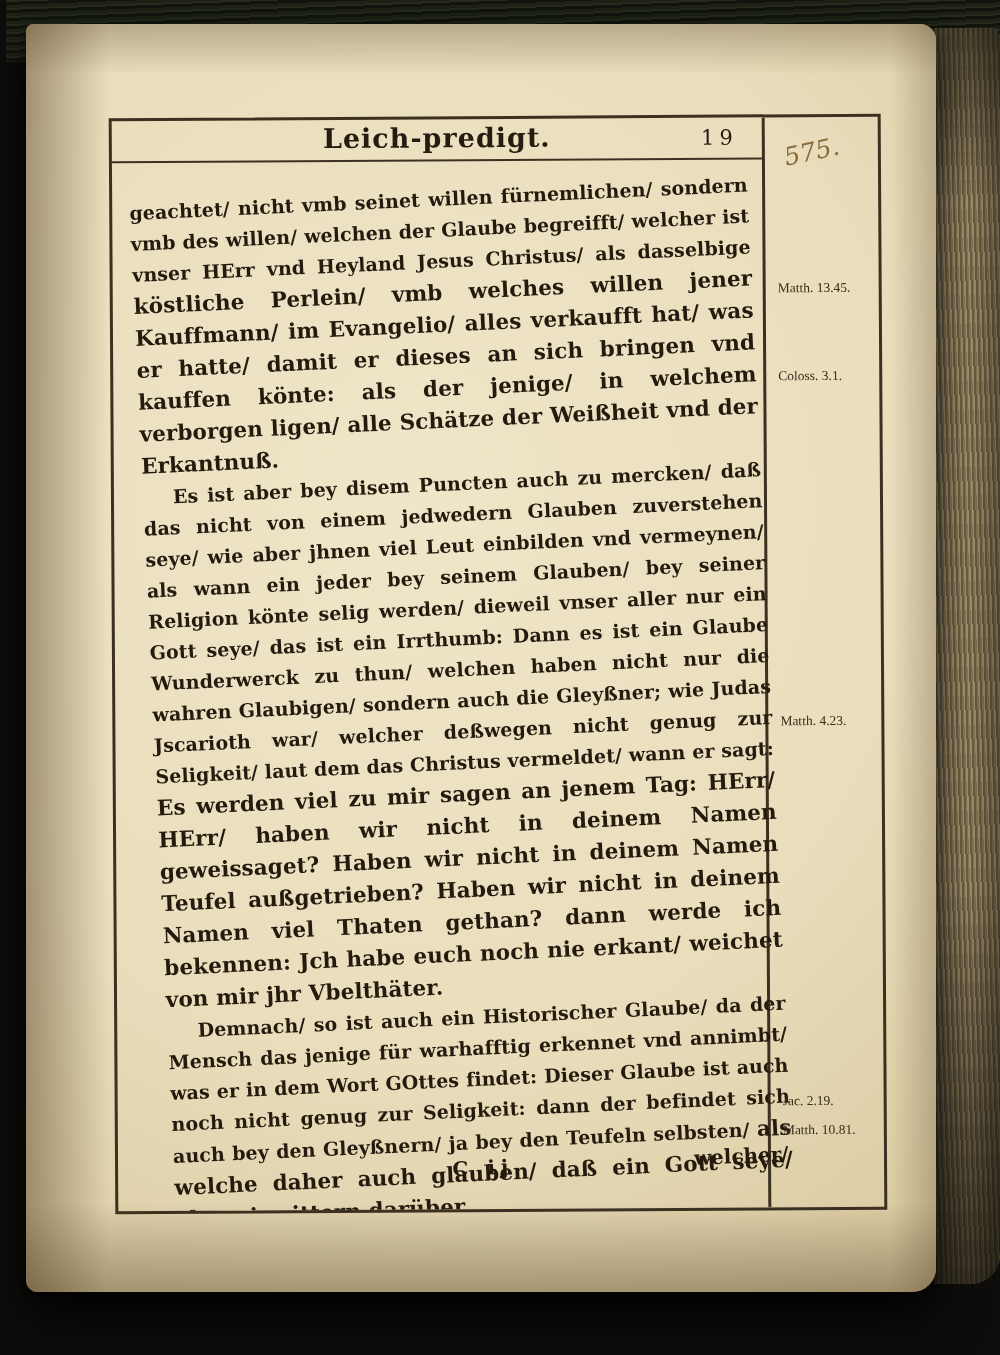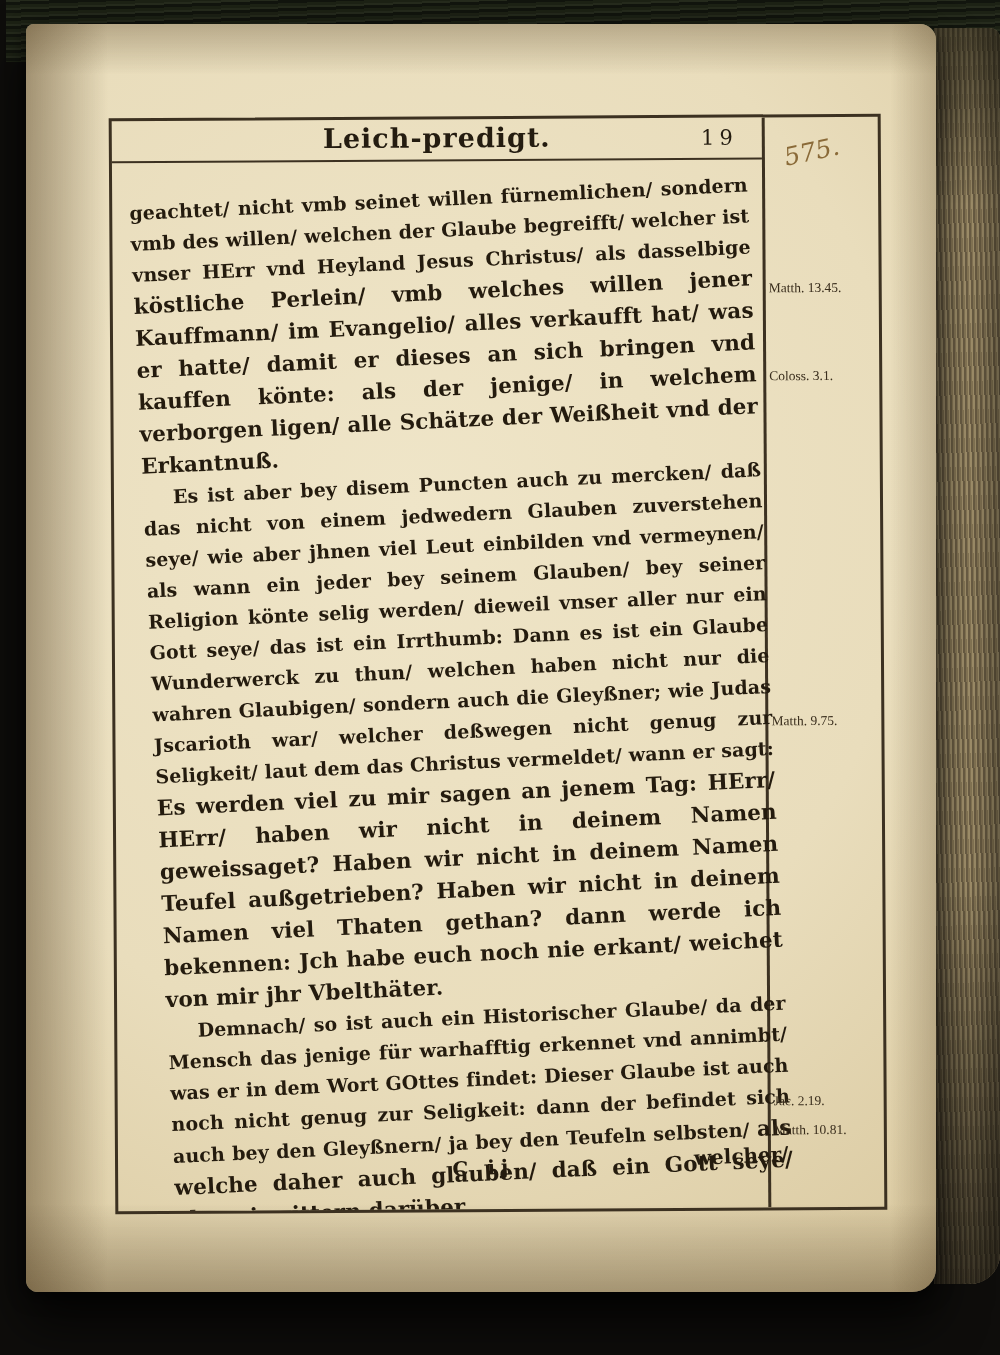--- a/index.html
+++ b/index.html
@@ -69,21 +69,21 @@
   .para.indent{text-indent:1.6em;}
   .em{font-size:21.5px;}
 
   .footer{position:absolute;left:0;right:0;bottom:0;height:32px;font-weight:700;font-size:20px;}
   .sig{position:absolute;left:0;right:0;text-align:center;letter-spacing:6px;}
   .catch{position:absolute;right:4px;}
 
   
   .margincol{position:absolute;top:0;bottom:0;left:652px;right:0;}
   .mnote{
-    position:absolute;left:4px;white-space:nowrap;
+    position:absolute;left:13px;white-space:nowrap;
     font-family:"Liberation Serif", serif;font-size:13.5px;color:#3a2e1d;
   }
   .mn1{top:163px}.mn2{top:251px}.mn3{top:596px}.mn4{top:976px}.mn5{top:1005px}
   .folio{
     position:absolute;top:20px;left:20px;
     font-style:italic;font-size:25px;color:#8a6a38;
     transform:rotate(-12deg);
   }
 </style>
 </head>
@@ -119,18 +119,18 @@
         <span class="catch">welcher/</span>
       </div>
 
     </div>
   </div>
 
   <div class="margincol">
     <div class="folio">575.</div>
     <div class="mnote mn1">Matth. 13.45.</div>
     <div class="mnote mn2">Coloss. 3.1.</div>
-    <div class="mnote mn3">Matth. 9.75.</div>
+    <div class="mnote mn3">Matth. 4.23.</div>
     <div class="mnote mn4">Jac. 2.19.</div>
     <div class="mnote mn5">Matth. 10.81.</div>
   </div>
 
 </div>
 
 </body></html>

